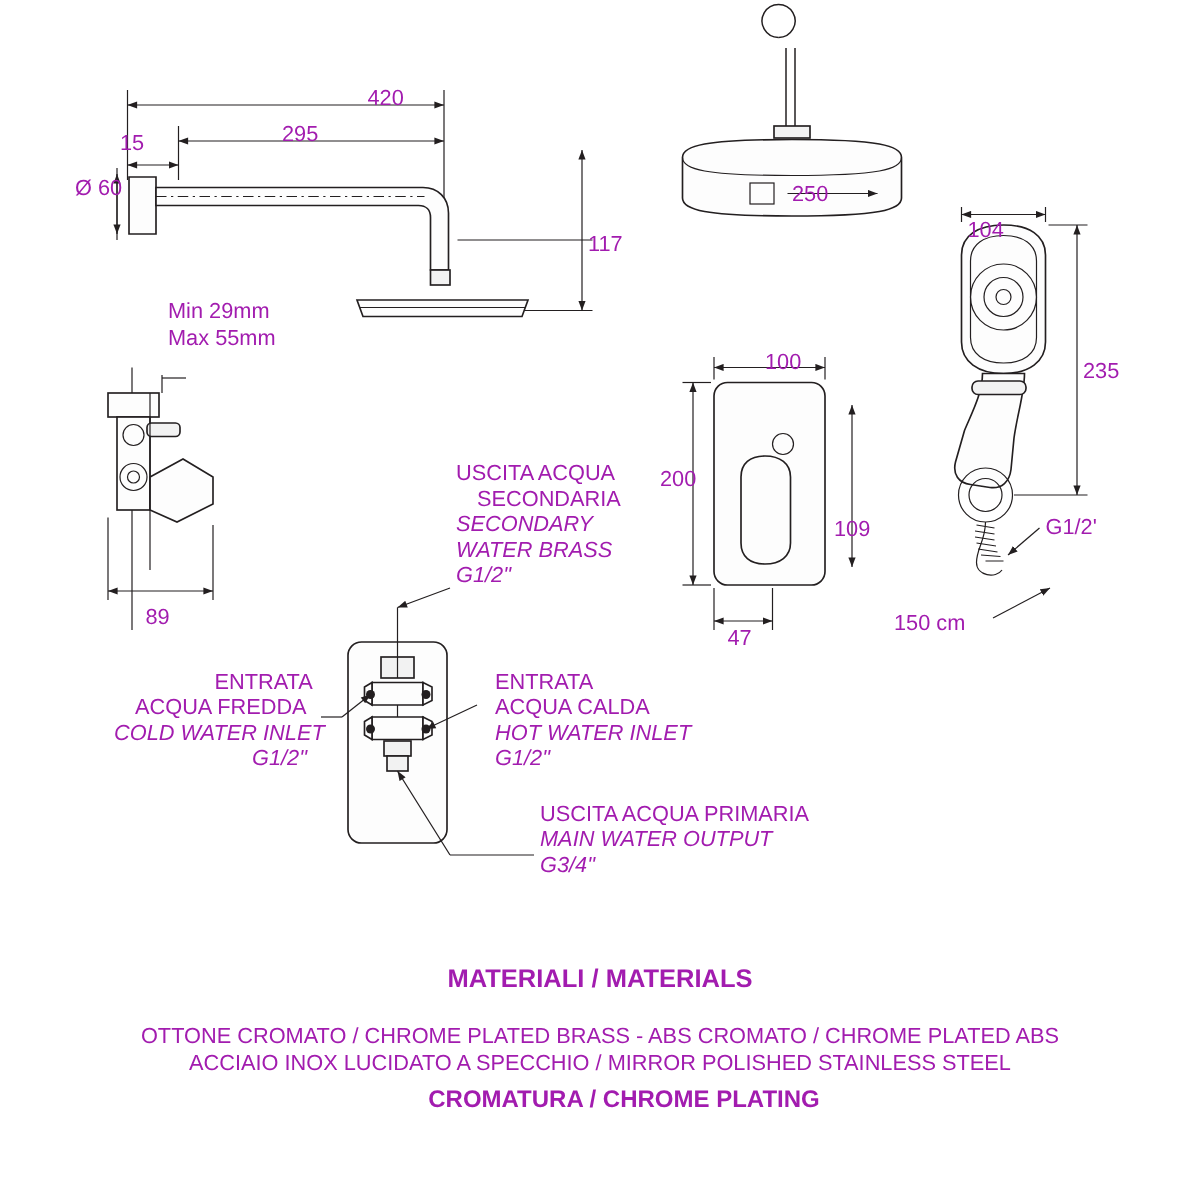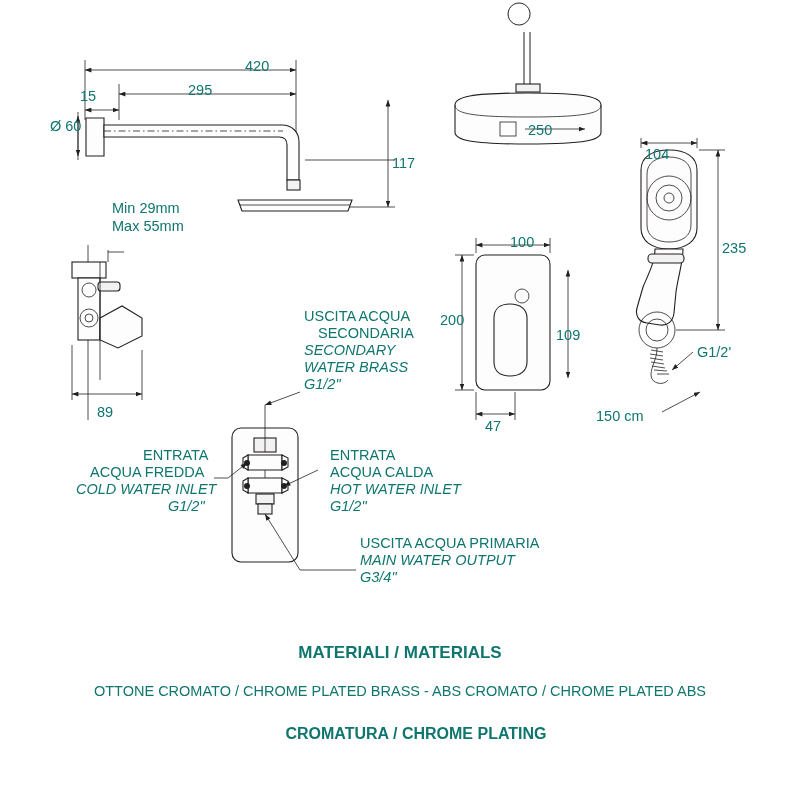--- a/index.html
+++ b/index.html
@@ -2,21 +2,21 @@
 <html><head>
 <meta charset="utf-8">
 <style>
   html,body{margin:0;padding:0;}
   body{
     width:800px;height:800px;background:#ffffff;
     font-family:"Liberation Sans", sans-serif;
     color:#231f20;overflow:hidden;position:relative;
   }
   #stage{position:absolute;left:0;top:0;width:800px;height:800px;}
-  .lbl{position:absolute;font-size:14.5px;line-height:16px;white-space:nowrap;color:#0f766e;}
+  .lbl{position:absolute;font-size:14.5px;line-height:16px;white-space:nowrap;color:#a21caf;}
   .lbl.it{font-style:italic;}
   .lbl.b{font-weight:bold;}
   .lbl.c{text-align:center;}
   svg{position:absolute;left:0;top:0;width:800px;height:800px;overflow:visible;}
   .ln{stroke:#231f20;stroke-width:1;fill:none;}
   .thin{stroke:#231f20;stroke-width:0.8;fill:none;}
   .dim{stroke:#231f20;stroke-width:0.8;fill:none;}
   .part{stroke:#231f20;stroke-width:1.1;fill:#fdfdfd;}
   .partf{stroke:#231f20;stroke-width:1.1;fill:#f2f2f2;}
   .dot{fill:#231f20;}
@@ -190,21 +190,21 @@
 
   <div class="lbl" style="left:528px;top:122px;">250</div>
 
   <div class="lbl" style="left:645px;top:146px;">104</div>
   <div class="lbl" style="left:722px;top:240px;">235</div>
   <div class="lbl" style="left:697px;top:344px;">G1/2'</div>
   <div class="lbl" style="left:596px;top:408px;">150 cm</div>
 
   <div class="lbl" style="left:510px;top:234px;">100</div>
   <div class="lbl" style="left:440px;top:312px;">200</div>
-  <div class="lbl" style="left:556px;top:327px;">109</div>
+  <div class="lbl" style="left:556px;top:345px;">109</div>
   <div class="lbl" style="left:485px;top:418px;">47</div>
 
   <div class="lbl" style="left:97px;top:404px;">89</div>
   <div class="lbl" style="left:112px;top:200px;">Min 29mm</div>
   <div class="lbl" style="left:112px;top:218px;">Max 55mm</div>
 
   <div class="lbl" style="left:304px;top:308px;">USCITA ACQUA</div>
   <div class="lbl" style="left:304px;top:325px;margin-left:14px;">SECONDARIA</div>
   <div class="lbl it" style="left:304px;top:342px;">SECONDARY</div>
   <div class="lbl it" style="left:304px;top:359px;">WATER BRASS</div>
@@ -219,15 +219,16 @@
   <div class="lbl" style="left:330px;top:464px;">ACQUA CALDA</div>
   <div class="lbl it" style="left:330px;top:481px;">HOT WATER INLET</div>
   <div class="lbl it" style="left:330px;top:498px;">G1/2"</div>
 
   <div class="lbl" style="left:360px;top:535px;">USCITA ACQUA PRIMARIA</div>
   <div class="lbl it" style="left:360px;top:552px;">MAIN WATER OUTPUT</div>
   <div class="lbl it" style="left:360px;top:569px;">G3/4"</div>
 
   <div class="foot lbl b c" style="left:0;top:645px;width:800px;font-size:17px;">MATERIALI / MATERIALS</div>
   <div class="foot lbl c" style="left:0;top:683px;width:800px;font-size:14.5px;">OTTONE CROMATO  / CHROME PLATED BRASS - ABS CROMATO  / CHROME PLATED ABS</div>
+  <div class="foot lbl c" style="left:0;top:701px;width:800px;font-size:14.5px;">ACCIAIO INOX LUCIDATO A SPECCHIO / MIRROR POLISHED STAINLESS STEEL</div>
   <div class="foot lbl b c" style="left:0;top:726px;width:800px;font-size:16px;padding-left:16px;">CROMATURA / CHROME PLATING</div>
 
 </div>
 
 </body></html>

